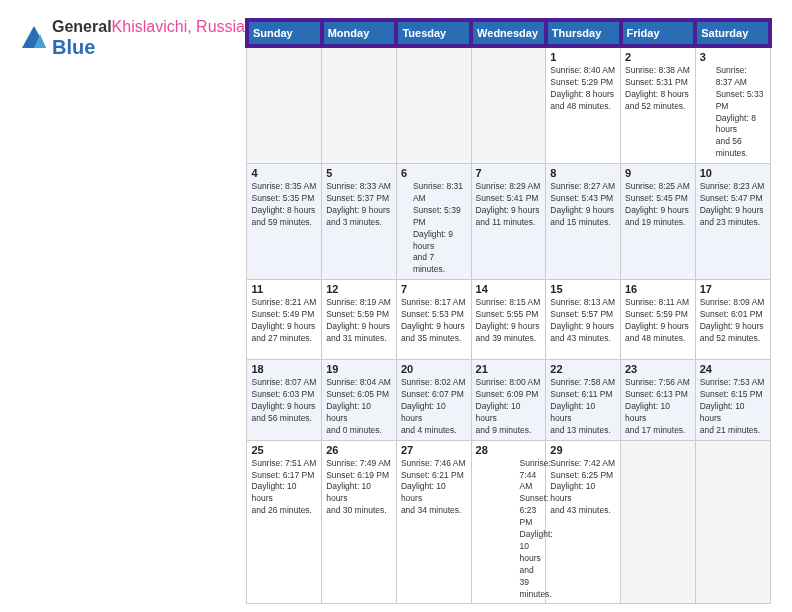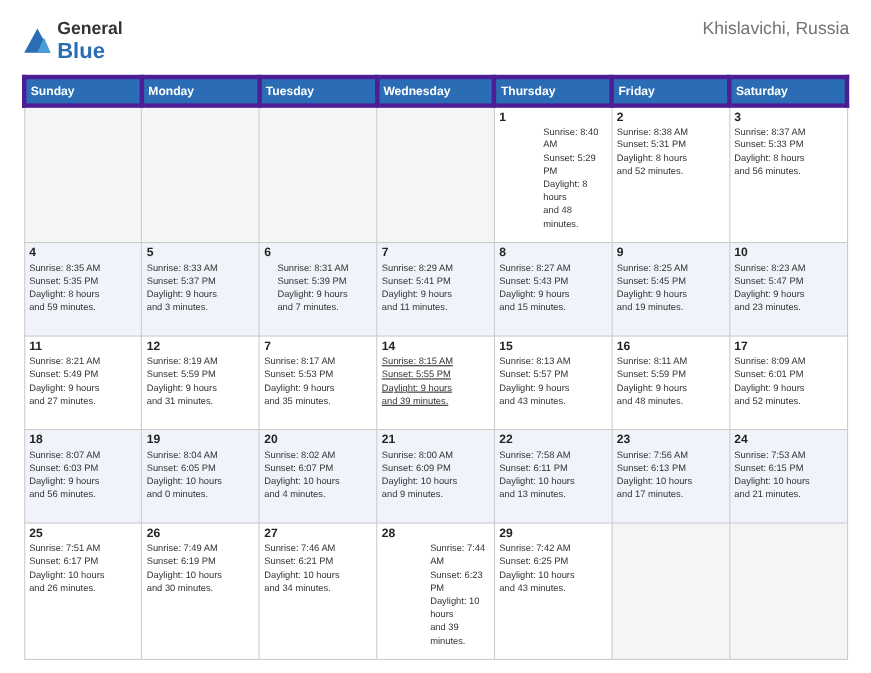--- a/index.html
+++ b/index.html
@@ -8,21 +8,21 @@
       background: #fff;
       width: 792px;
       height: 612px;
       overflow: hidden;
     }
     .page {
       width: 792px;
       height: 612px;
       padding: 18px 20px 12px 20px;
       display: flex;
-      flex-direction: column;
+      flex-direction: row;
     }
     .header {
       display: flex;
       justify-content: space-between;
       align-items: flex-start;
       margin-bottom: 10px;
     }
     .logo {
       display: flex;
       align-items: center;
@@ -51,21 +51,21 @@
       text-align: right;
     }
     .title-month {
       font-size: 32px;
       font-weight: bold;
       color: #222;
       line-height: 1.1;
     }
     .title-location {
       font-size: 16px;
-      color: #737373;
+      color: #ec4899;
     }
     .calendar {
       flex: 1;
       border: 1px solid #ccc;
       border-collapse: collapse;
       width: 100%;
       table-layout: fixed;
     }
     .calendar th {
       background-color: #2a6db5;
@@ -137,35 +137,35 @@
       </tr>
     </thead>
     <tbody id="calendar-body">
     <tr>
           <td class="empty"></td>
           <td class="empty"></td>
           <td class="empty"></td>
           <td class="empty"></td>
           <td>
             <span class="day-num">1</span>
-            <div class="day-info" style="white-space: pre-line; margin-left: 40px;">Sunrise: 8:40 AM
+            <div class="day-info" style="white-space: pre-line;">Sunrise: 8:40 AM
 Sunset: 5:29 PM
 Daylight: 8 hours
 and 48 minutes.</div>
           </td>
           <td>
             <span class="day-num">2</span>
             <div class="day-info" style="white-space: pre-line;">Sunrise: 8:38 AM
 Sunset: 5:31 PM
 Daylight: 8 hours
 and 52 minutes.</div>
           </td>
           <td>
             <span class="day-num">3</span>
-            <div class="day-info" style="white-space: pre-line;">Sunrise: 8:37 AM
+            <div class="day-info" style="white-space: pre-line; margin-left: 16px;">Sunrise: 8:37 AM
 Sunset: 5:33 PM
 Daylight: 8 hours
 and 56 minutes.</div>
           </td>
         </tr>
         <tr class="row-shade">
           <td>
             <span class="day-num">4</span>
             <div class="day-info" style="white-space: pre-line;">Sunrise: 8:35 AM
 Sunset: 5:35 PM
@@ -232,21 +232,21 @@
           </td>
           <td>
             <span class="day-num">7</span>
             <div class="day-info" style="white-space: pre-line;">Sunrise: 8:17 AM
 Sunset: 5:53 PM
 Daylight: 9 hours
 and 35 minutes.</div>
           </td>
           <td>
             <span class="day-num">14</span>
-            <div class="day-info" style="white-space: pre-line; text-decoration: underline;">Sunrise: 8:15 AM
+            <div class="day-info" style="white-space: pre-line;">Sunrise: 8:15 AM
 Sunset: 5:55 PM
 Daylight: 9 hours
 and 39 minutes.</div>
           </td>
           <td>
             <span class="day-num">15</span>
             <div class="day-info" style="white-space: pre-line;">Sunrise: 8:13 AM
 Sunset: 5:57 PM
 Daylight: 9 hours
 and 43 minutes.</div>

